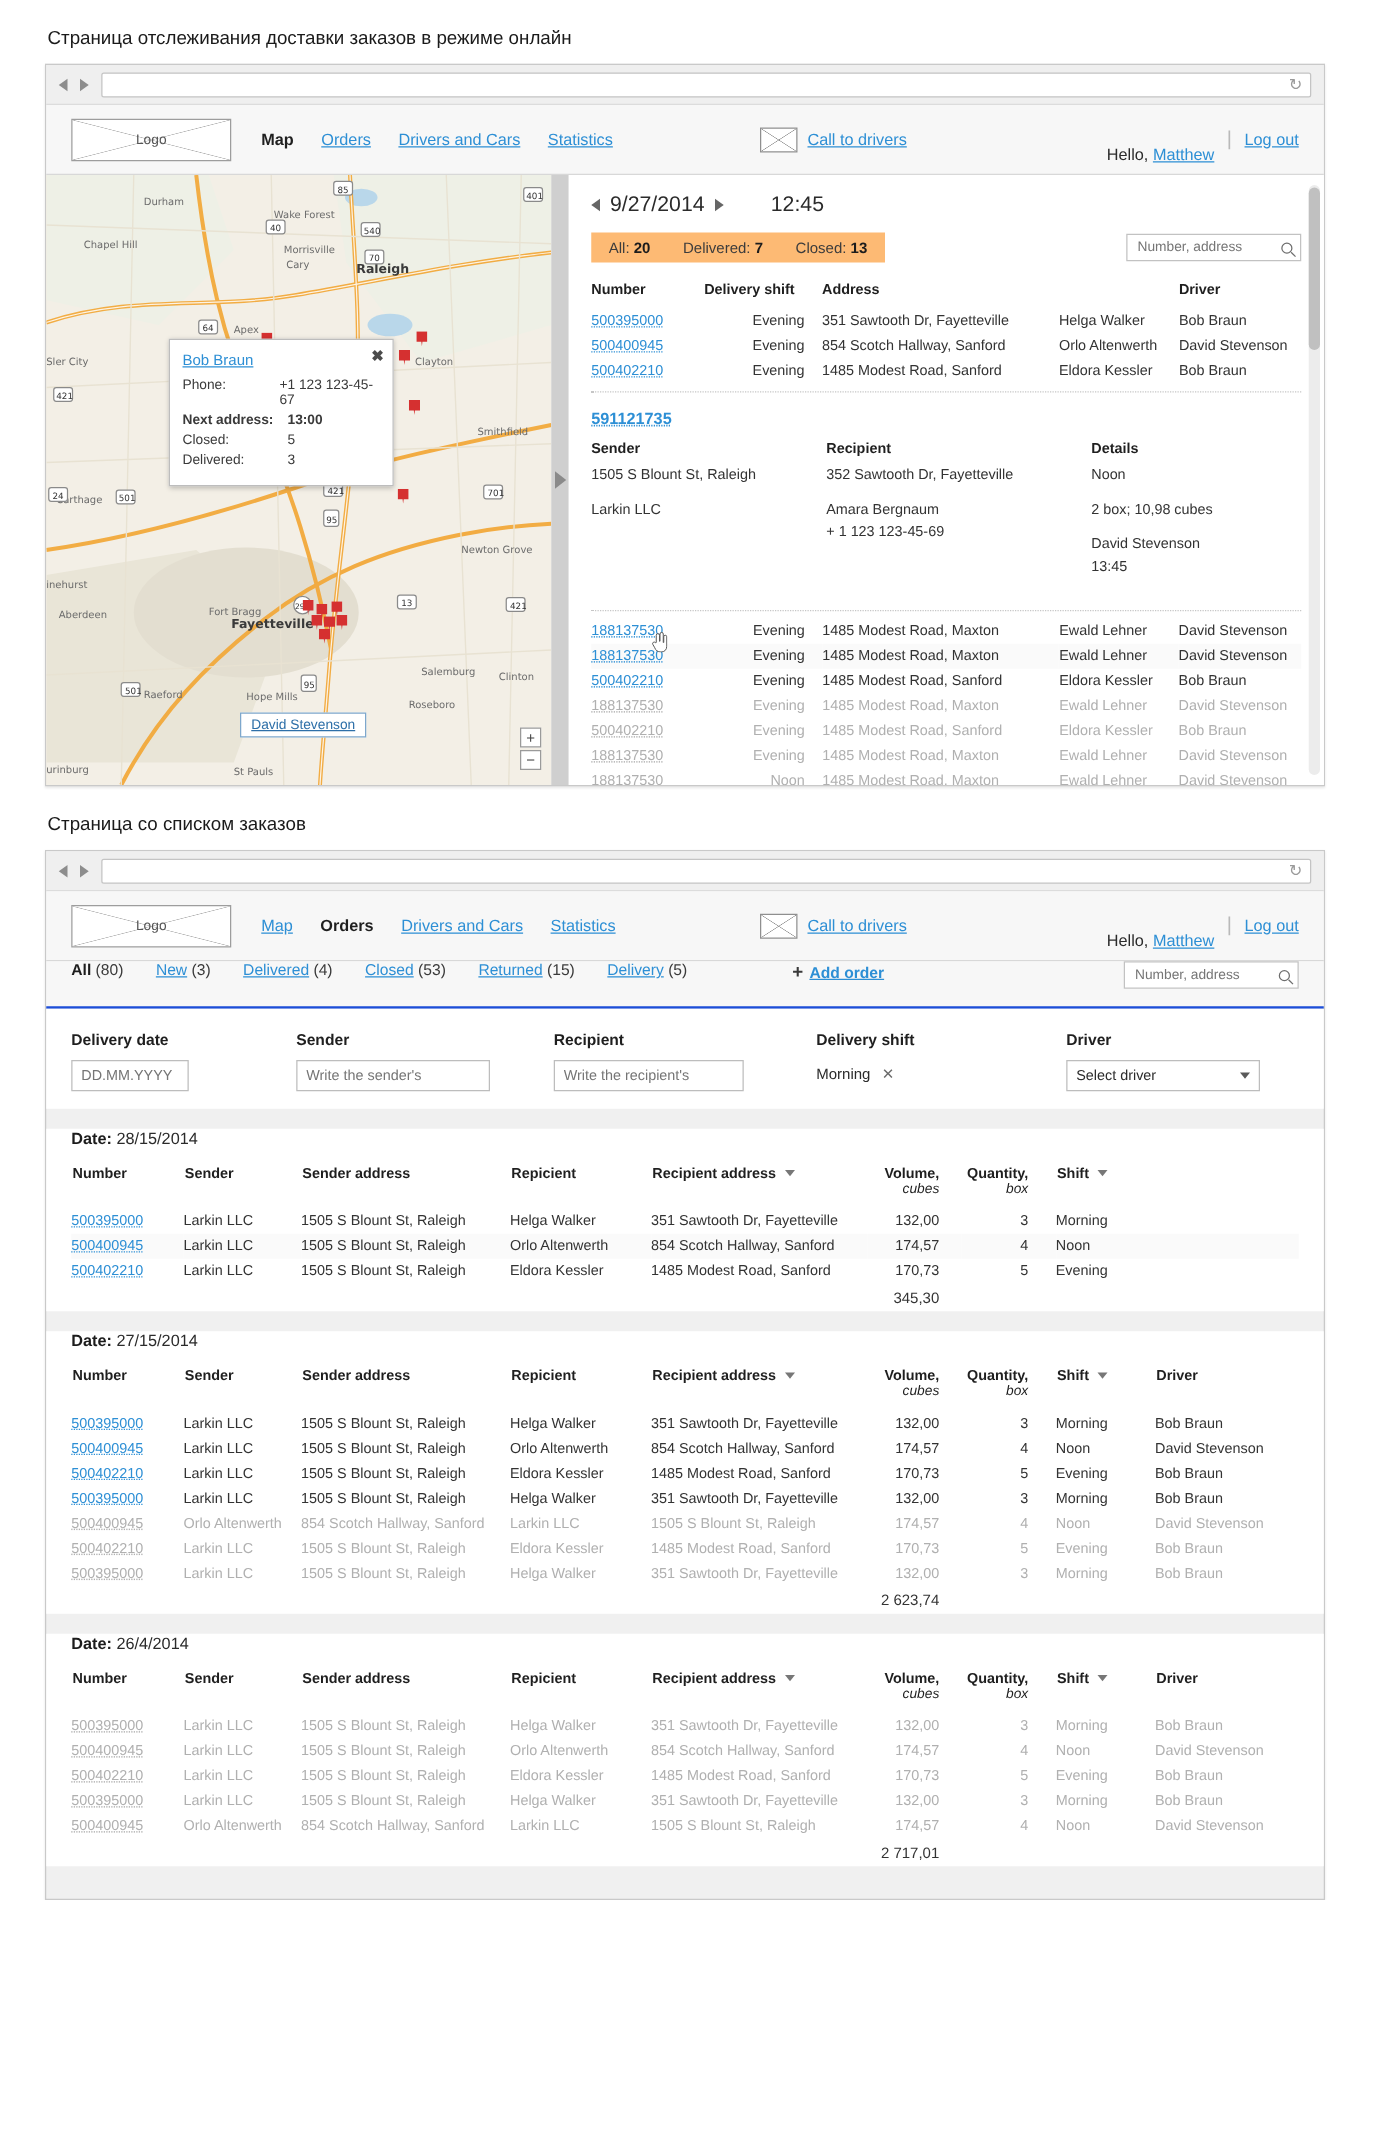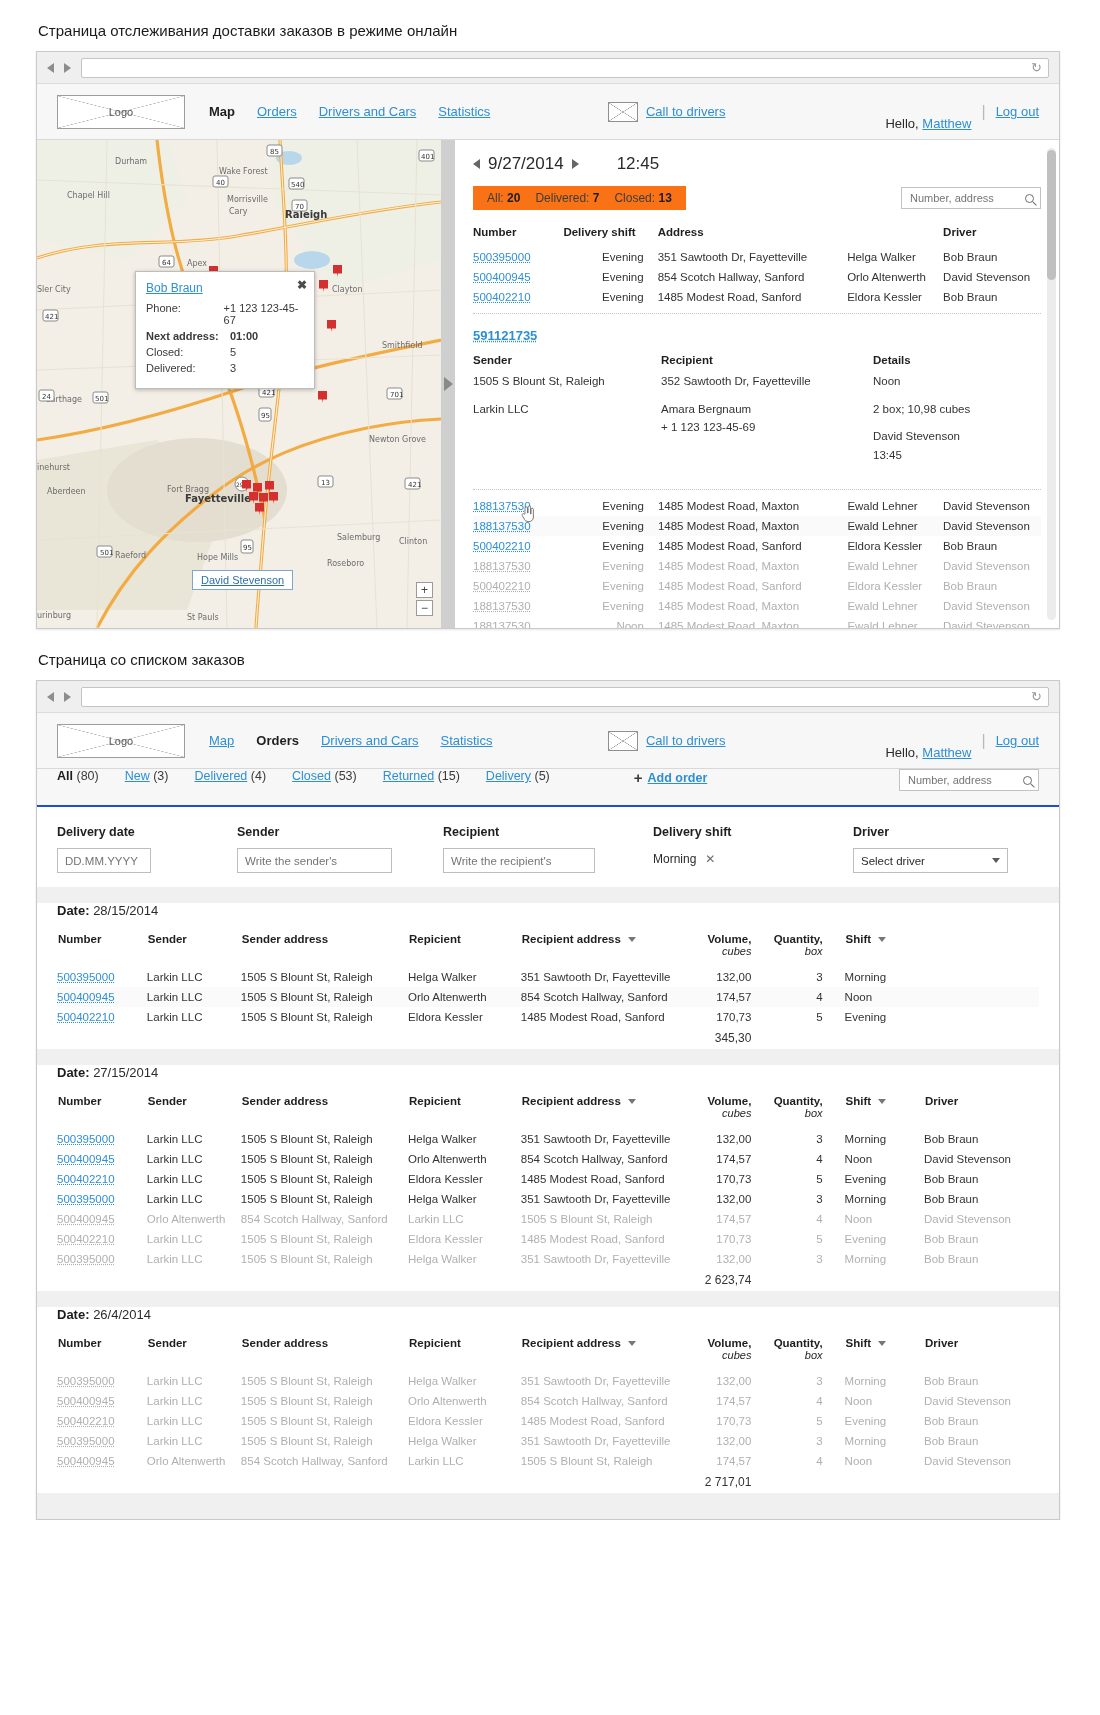--- a/index.html
+++ b/index.html
@@ -171,21 +171,21 @@
   }
   .date-nav .dtri-r {
     width: 0; height: 0; border-top: 5px solid transparent;
     border-bottom: 5px solid transparent; border-left: 7px solid #666; cursor: pointer;
   }
   .date-text { font-size: 17px; color: #2b2b2b; }
   .time-text { font-size: 17px; color: #2b2b2b; margin-left: 22px; }
 
   .stat-row { display: flex; align-items: center; margin-bottom: 16px; }
   .stat-pill {
-    background: #f97316; padding: 5px 14px; display: flex; gap: 15px;
+    background: #fdba74; padding: 5px 14px; display: flex; gap: 26px;
     font-size: 12px; color: #3c3c3c;
   }
   .stat-pill b { color: #1c1c1c; }
   .search-box {
     margin-left: auto; width: 140px; height: 22px;
     border: 1px solid #c2c2c2; background: #fff;
     display: flex; align-items: center; padding: 0 6px;
   }
   .search-box input {
     border: 0; outline: 0; flex: 1; font-size: 11px;
@@ -502,21 +502,21 @@
 
       <div class="map-popup">
         <span class="pop-close">✖</span>
         <div class="pop-title">Bob Braun</div>
         <div class="pop-row">
           <span class="pop-key">Phone:</span>
           <span class="pop-val">+1 123 123-45-67</span>
         </div>
         <div class="pop-row">
           <span class="pop-key b">Next address:</span>
-          <span class="pop-val b">01:00</span>
+          <span class="pop-val b">13:00</span>
         </div>
         <div class="pop-row">
           <span class="pop-key">Closed:</span>
           <span class="pop-val">5</span>
         </div>
         <div class="pop-row">
           <span class="pop-key">Delivered:</span>
           <span class="pop-val">3</span>
         </div>
       </div>

